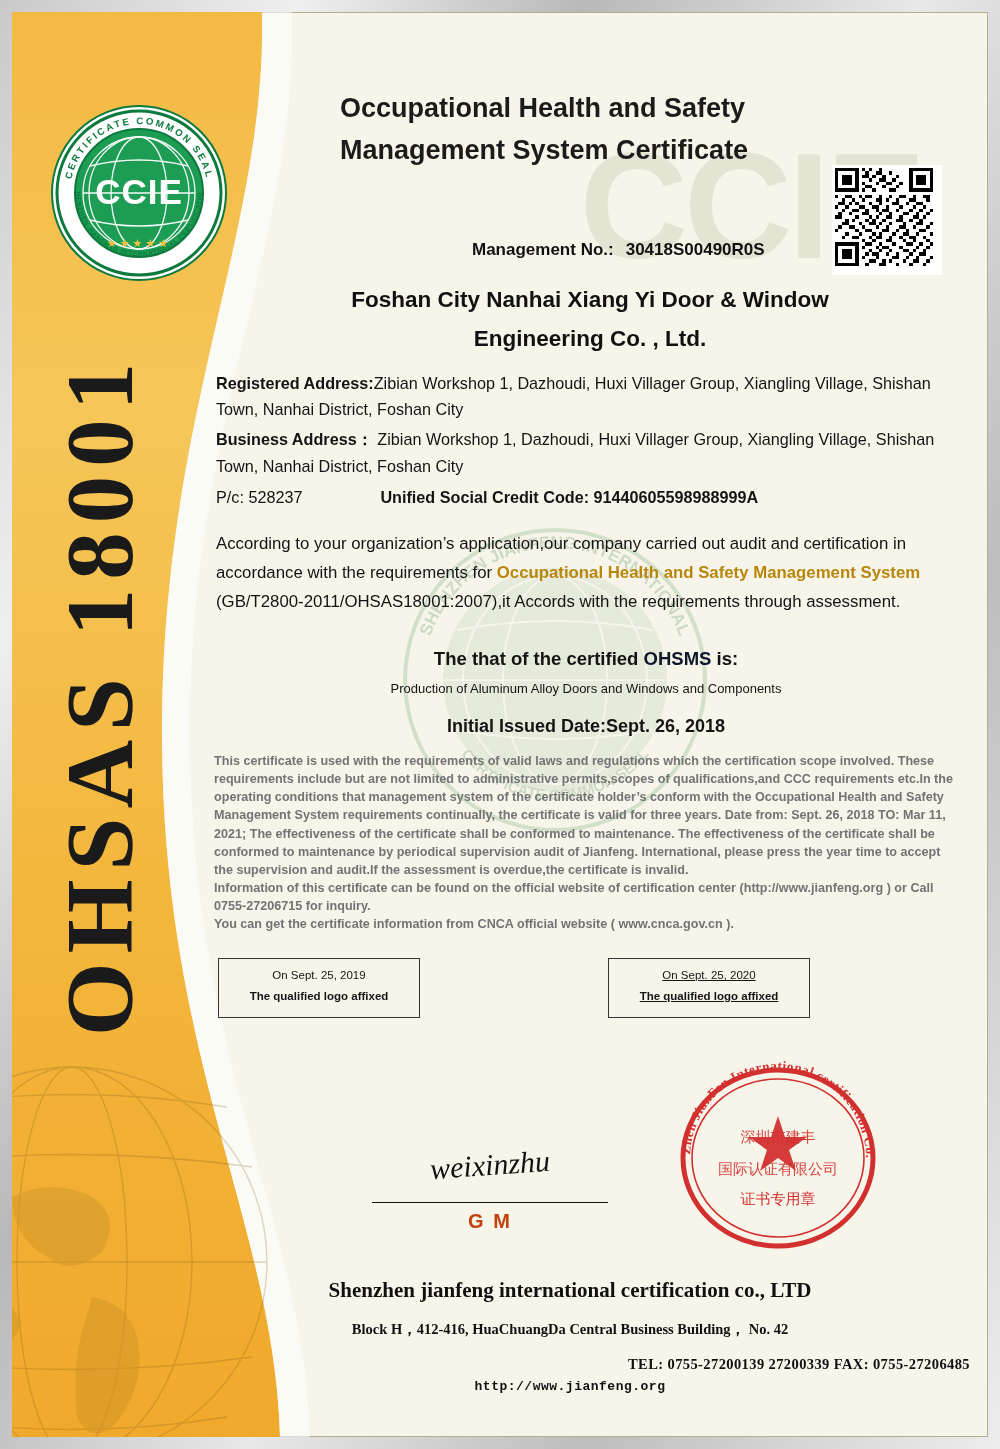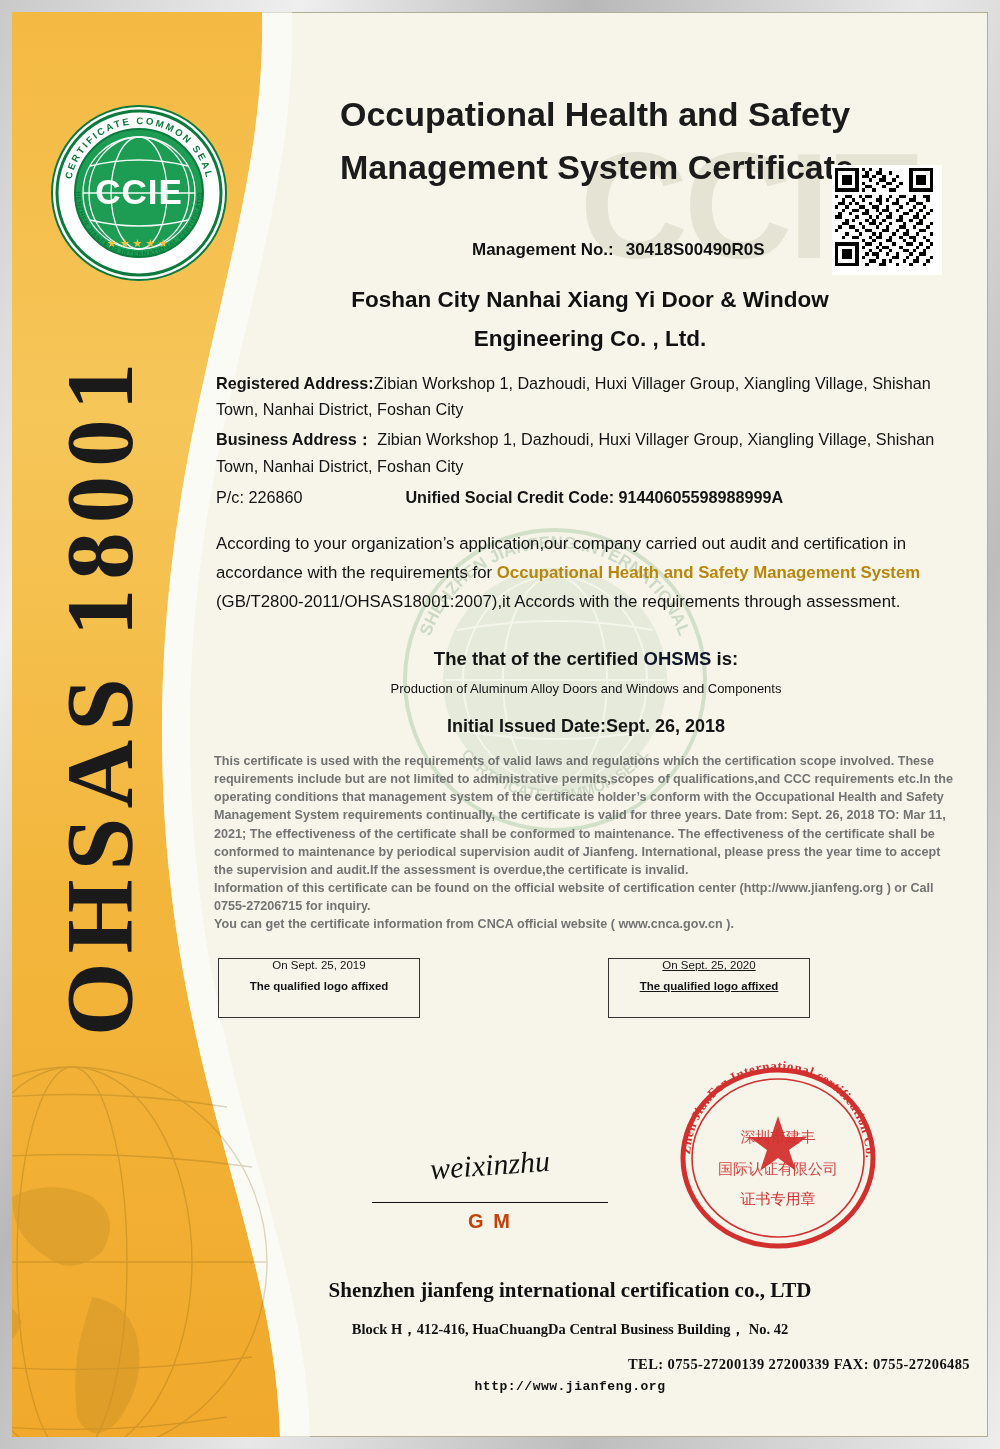--- a/index.html
+++ b/index.html
@@ -116,21 +116,21 @@
     left: 195px; top: 480px;
     width: 320px; height: 320px;
     opacity: 0.30;
     pointer-events: none;
   }
 
   .doc-title {
     position: absolute;
     left: 140px; top: 48px;
     width: 560px;
-    font-size: 34px;
+    font-size: 27px;
     font-weight: 700;
     color: #1b1b1b;
     line-height: 1.55;
   }
 
   .qr {
     position: absolute;
     right: 28px; top: 125px;
     width: 104px; height: 104px;
     background: #fff;
@@ -169,21 +169,21 @@
   .addr-block b { font-weight: 700; }
 
   .pc-row {
     position: absolute;
     left: 16px; top: 448px;
     width: 740px;
     font-size: 16.2px;
     color: #141414;
   }
   .pc-row .pc { display: inline-block; }
-  .pc-row .uscc { display: inline-block; margin-left: 103px; font-weight: 700; }
+  .pc-row .uscc { display: inline-block; margin-left: 78px; font-weight: 700; }
 
   .para {
     position: absolute;
     left: 16px; top: 490px;
     width: 740px;
     font-size: 16.8px;
     color: #141414;
     line-height: 1.72;
   }
   .para .hl { color: #b8860b; font-weight: 700; }
@@ -236,21 +236,21 @@
   .stamp-box {
     position: absolute;
     width: 200px; height: 58px;
     border: 1px solid #333;
     text-align: center;
     font-size: 11.5px;
     color: #151515;
   }
   .stamp-box.one { left: 4px; }
   .stamp-box.two { left: 394px; text-decoration: underline; }
-  .stamp-box .l1 { }
+  .stamp-box .l1 { margin-top: 10px; }
   .stamp-box .l2 { margin-top: 9px; font-weight: 600; }
 
   
   .red-stamp {
     position: absolute;
     left: 468px; top: 1018px;
     width: 220px; height: 200px;
     opacity: 0.92;
   }
 
@@ -599,21 +599,21 @@
       <div>Foshan City Nanhai Xiang Yi Door &amp; Window</div>
       <div>Engineering Co. , Ltd.</div>
     </div>
 
     <div class="addr-block">
       <div><b>Registered Address:</b><span>Zibian Workshop 1, Dazhoudi, Huxi Villager Group, Xiangling Village, Shishan Town, Nanhai District, Foshan City</span></div>
       <div style="margin-top:4px;"><b>Business Address：</b> <span>Zibian Workshop 1, Dazhoudi, Huxi Villager Group, Xiangling Village, Shishan Town, Nanhai District, Foshan City</span></div>
     </div>
 
     <div class="pc-row">
-      <span class="pc">P/c: 226860</span><span class="uscc">Unified Social Credit Code: 91440605598988999A</span>
+      <span class="pc">P/c: 528237</span><span class="uscc">Unified Social Credit Code: 91440605598988999A</span>
     </div>
 
     <div class="para">
       <span>According to your organization’s application,our company carried out audit and certification in accordance with the requirements for </span><span class="hl">Occupational Health and Safety Management System</span><span> (GB/T2800-2011/OHSAS18001:2007),it Accords with the requirements through assessment.</span>
     </div>
 
     <div class="scope-title">
       <span>The that of the certified </span><span class="hl">OHSMS</span><span> is:</span>
     </div>
     <div class="scope-text">Production of Aluminum Alloy Doors and Windows and Components</div>

